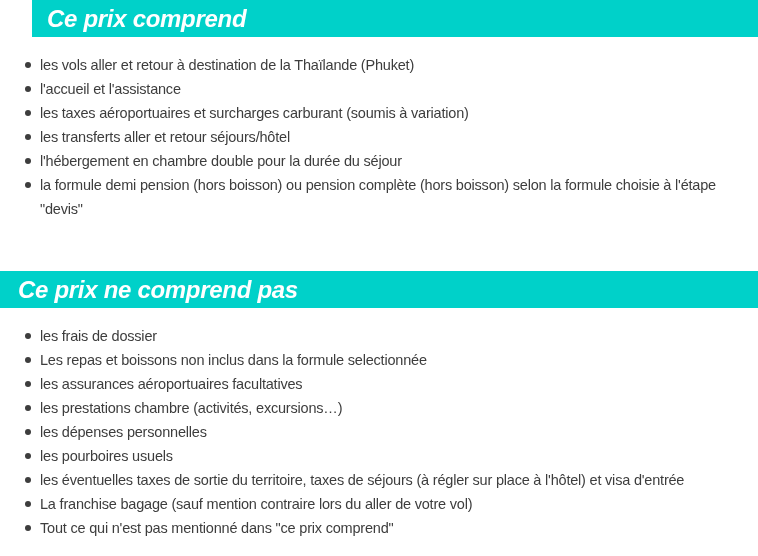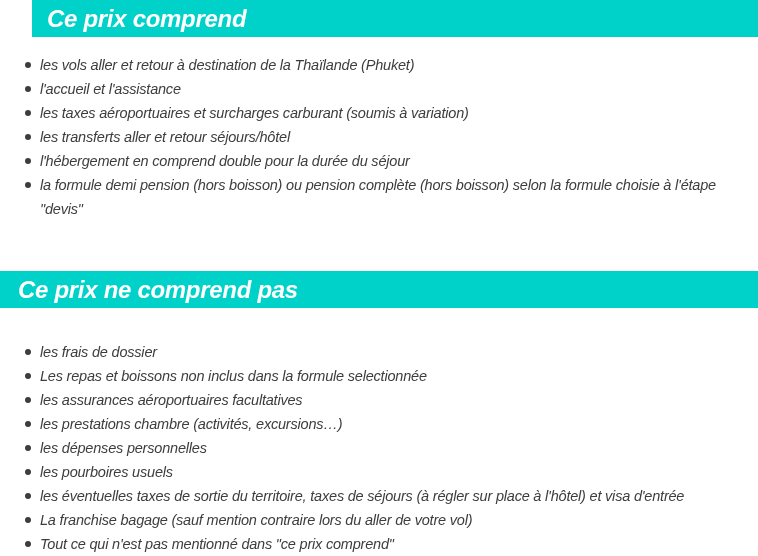--- a/index.html
+++ b/index.html
@@ -14,42 +14,42 @@
     line-height: 37px; padding-left: 15px; box-sizing: border-box;
     letter-spacing: -0.3px;
   }
   #h1 { top: 0; margin-left: 32px; }
   #h2 { top: 271px; padding-left: 18px; }
   ul.list {
     position: absolute; left: 0; margin: 0; padding: 0; list-style: none;
     width: 758px;
   }
   #list1 { top: 53px; }
-  #list2 { top: 340px; }
+  #list2 { top: 324px; }
   ul.list li {
     position: relative; padding-left: 40px; padding-right: 30px;
-    font-style: italic; font-size: 14.5px; color: #3d3d3d;
+    font-size: 14.5px; color: #3d3d3d;
     line-height: 24px; letter-spacing: -0.2px;
   }
   ul.list li .bullet {
     position: absolute; left: 25px; top: 9px;
     width: 6px; height: 6px; border-radius: 50%; background: #3d3d3d;
   }
 </style>
 </head>
 <body>
 
 <div id="h1" class="section-header">Ce prix comprend</div>
 
 <ul id="list1" class="list">
   <li><span class="bullet"></span><span>les vols aller et retour à destination de la Thaïlande (Phuket)</span></li>
   <li><span class="bullet"></span><span>l'accueil et l'assistance</span></li>
   <li><span class="bullet"></span><span>les taxes aéroportuaires et surcharges carburant (soumis à variation)</span></li>
   <li><span class="bullet"></span><span>les transferts aller et retour séjours/hôtel</span></li>
-  <li><span class="bullet"></span><span>l'hébergement en comprend double pour la durée du séjour</span></li>
+  <li><span class="bullet"></span><span>l'hébergement en chambre double pour la durée du séjour</span></li>
   <li><span class="bullet"></span><span>la formule demi pension (hors boisson) ou pension complète (hors boisson) selon la formule choisie à l'étape "devis"</span></li>
 </ul>
 
 <div id="h2" class="section-header">Ce prix ne comprend pas</div>
 
 <ul id="list2" class="list">
   <li><span class="bullet"></span><span>les frais de dossier</span></li>
   <li><span class="bullet"></span><span>Les repas et boissons non inclus dans la formule selectionnée</span></li>
   <li><span class="bullet"></span><span>les assurances aéroportuaires facultatives</span></li>
   <li><span class="bullet"></span><span>les prestations chambre (activités, excursions…)</span></li>

